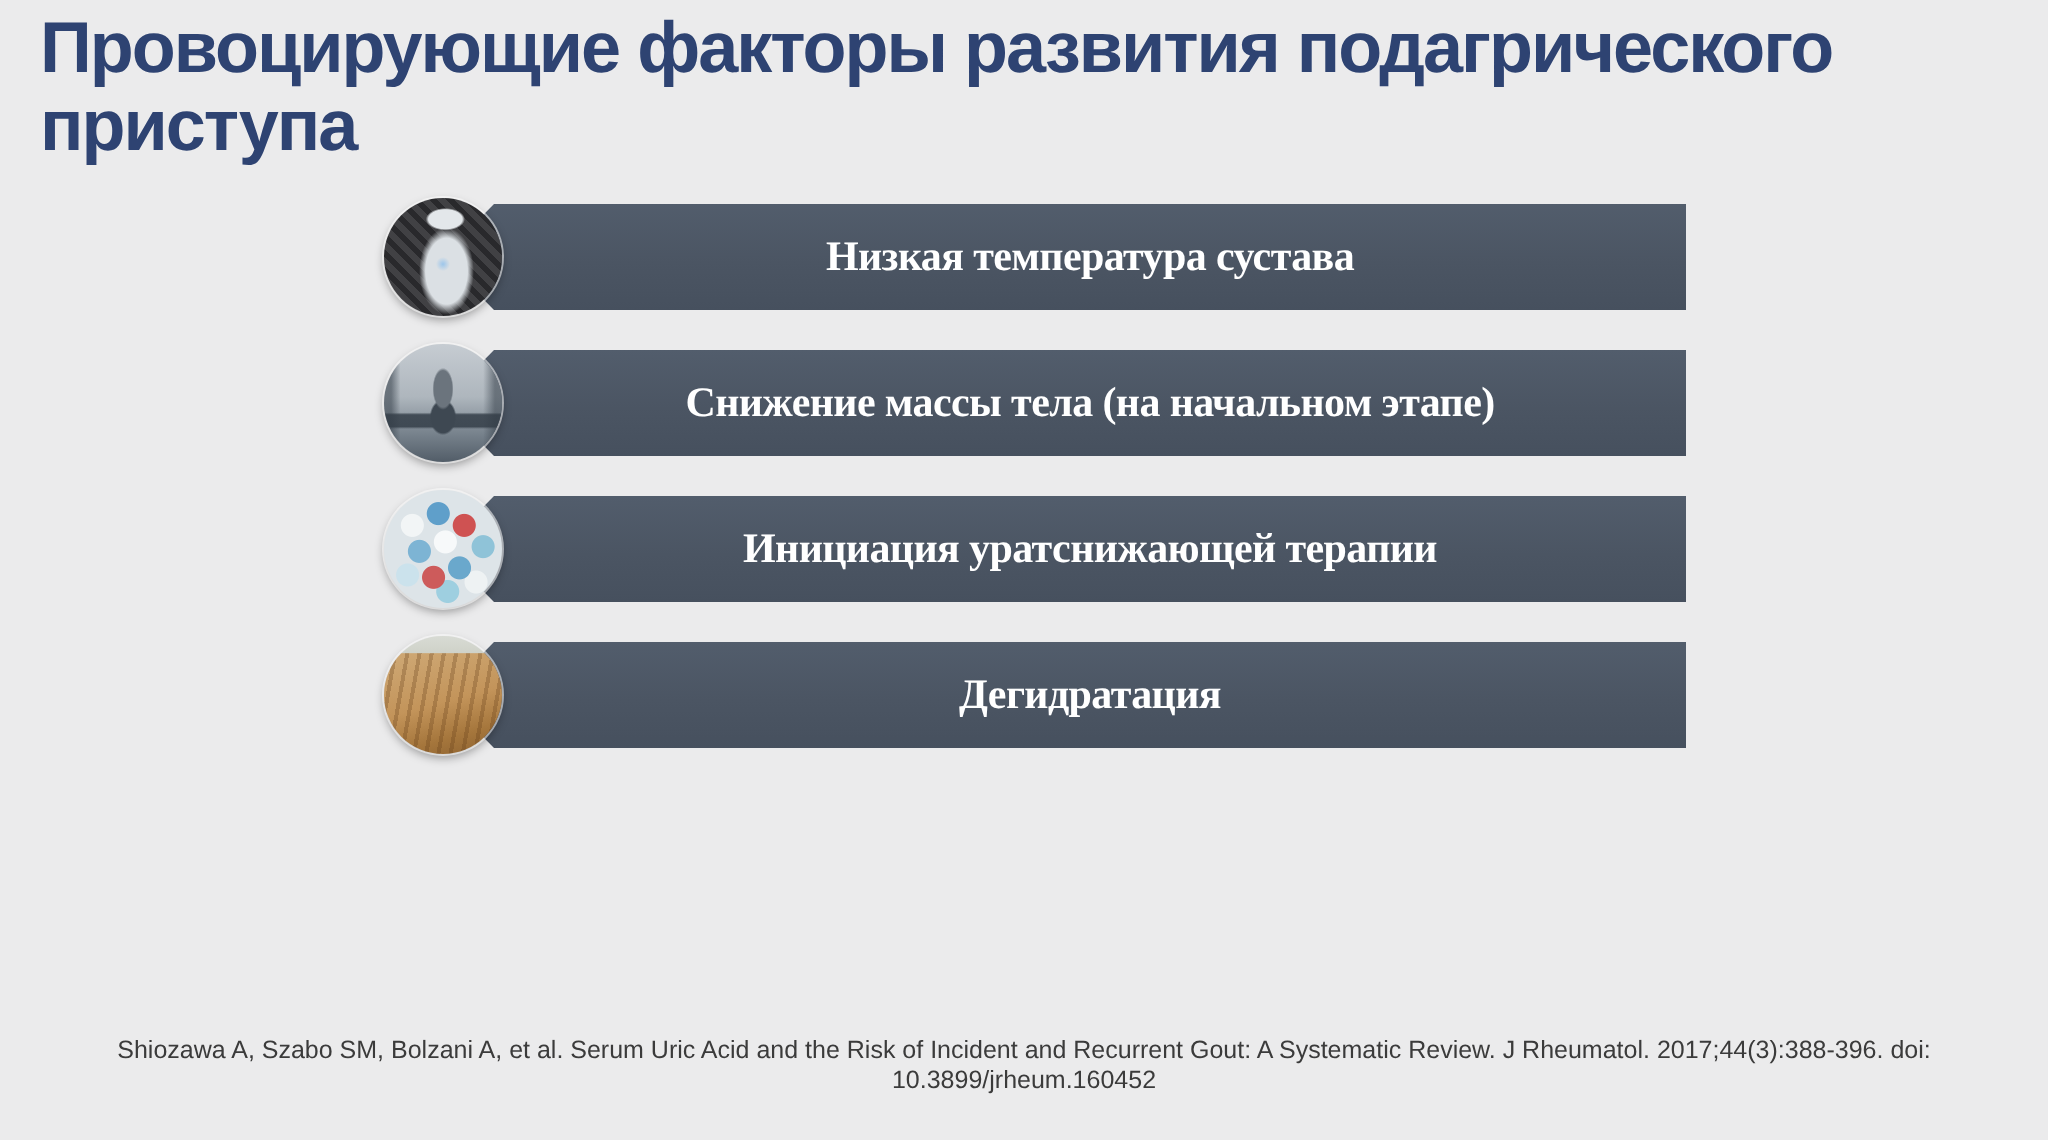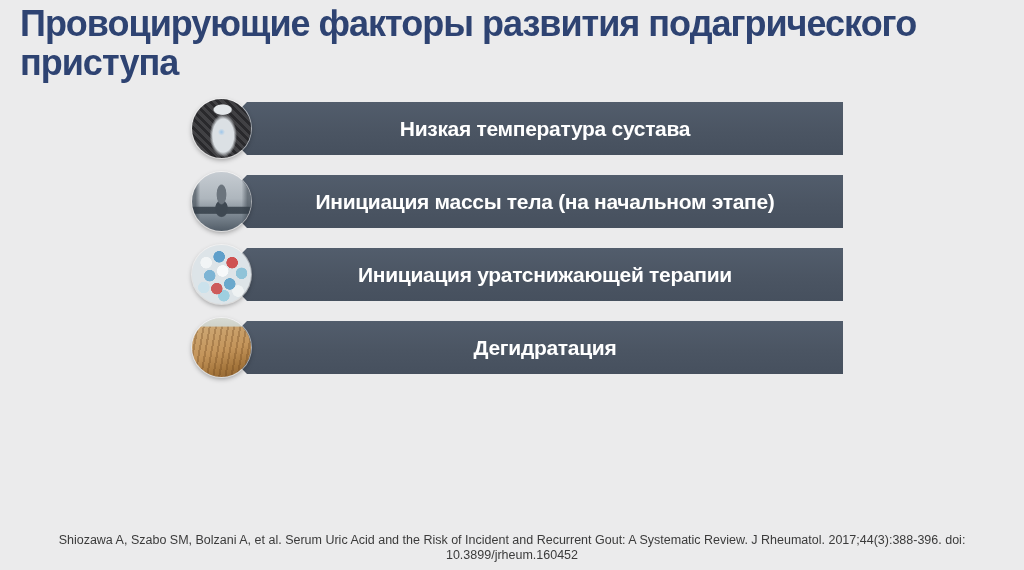--- a/index.html
+++ b/index.html
@@ -27,21 +27,21 @@
     padding-left:20px;
   }
 
   
   .rows{position:absolute;left:192px;top:99px;width:660px;}
   .row{position:relative;width:651px;height:59px;margin-bottom:14px;}
   .bar{
     position:absolute;left:29px;top:3px;width:622px;height:53px;
     background:linear-gradient(180deg, #525d6c 0%, var(--bar) 55%, #46505e 100%);
     clip-path:polygon(0 50%, 26px 0, 100% 0, 100% 100%, 26px 100%);
-    display:flex;align-items:center;justify-content:center;
+    display:flex;align-items:center;justify-content:center;font-family:Liberation Serif, serif;
   }
   .bar-label{
     color:var(--bar-text);
     font-weight:700;font-size:21px;line-height:1.1;
     letter-spacing:-0.3px;
     padding-left:34px;padding-right:8px;
     text-align:center;white-space:nowrap;
   }
   .circle{
     position:absolute;left:0;top:0;width:59px;height:59px;border-radius:50%;
@@ -97,21 +97,21 @@
       radial-gradient(ellipse 8px 12px at 58% 52%, rgba(225,228,224,.85) 60%, rgba(0,0,0,0) 72%),
       radial-gradient(ellipse 7px 10px at 42% 60%, rgba(205,210,205,.7) 60%, rgba(0,0,0,0) 72%),
       linear-gradient(90deg, rgba(18,20,19,.55) 0 14%, rgba(0,0,0,0) 22% 74%, rgba(18,20,19,.5) 86% 100%),
       linear-gradient(180deg, rgba(0,0,0,0) 70%, rgba(15,17,16,.65) 78%, rgba(15,17,16,.75) 100%),
       linear-gradient(180deg, #72777400 0%, #0000 0%),
       linear-gradient(180deg, #767b78 0%, #585d5a 45%, #3c403e 100%);
   }
 
   
   .citation{
-    position:absolute;bottom:7px;left:0;width:100%;
+    position:absolute;bottom:22px;left:0;width:100%;
     text-align:center;color:var(--citation);
     font-size:12.5px;line-height:1.2;
   }
 </style>
 </head>
 <body>
 
 <div class="slide">
 
   <div class="title">
@@ -124,21 +124,21 @@
     <div class="row">
       <div class="bar">
         <span class="bar-label">Низкая температура сустава</span>
       </div>
       <div class="circle i-foot"></div>
     </div>
 
 
     <div class="row">
       <div class="bar">
-        <span class="bar-label">Инициация массы тела (на начальном этапе)</span>
+        <span class="bar-label">Снижение массы тела (на начальном этапе)</span>
       </div>
       <div class="circle i-gym"></div>
     </div>
 
     <div class="row">
       <div class="bar">
         <span class="bar-label">Инициация уратснижающей терапии</span>
       </div>
       <div class="circle i-pills"></div>
     </div>

